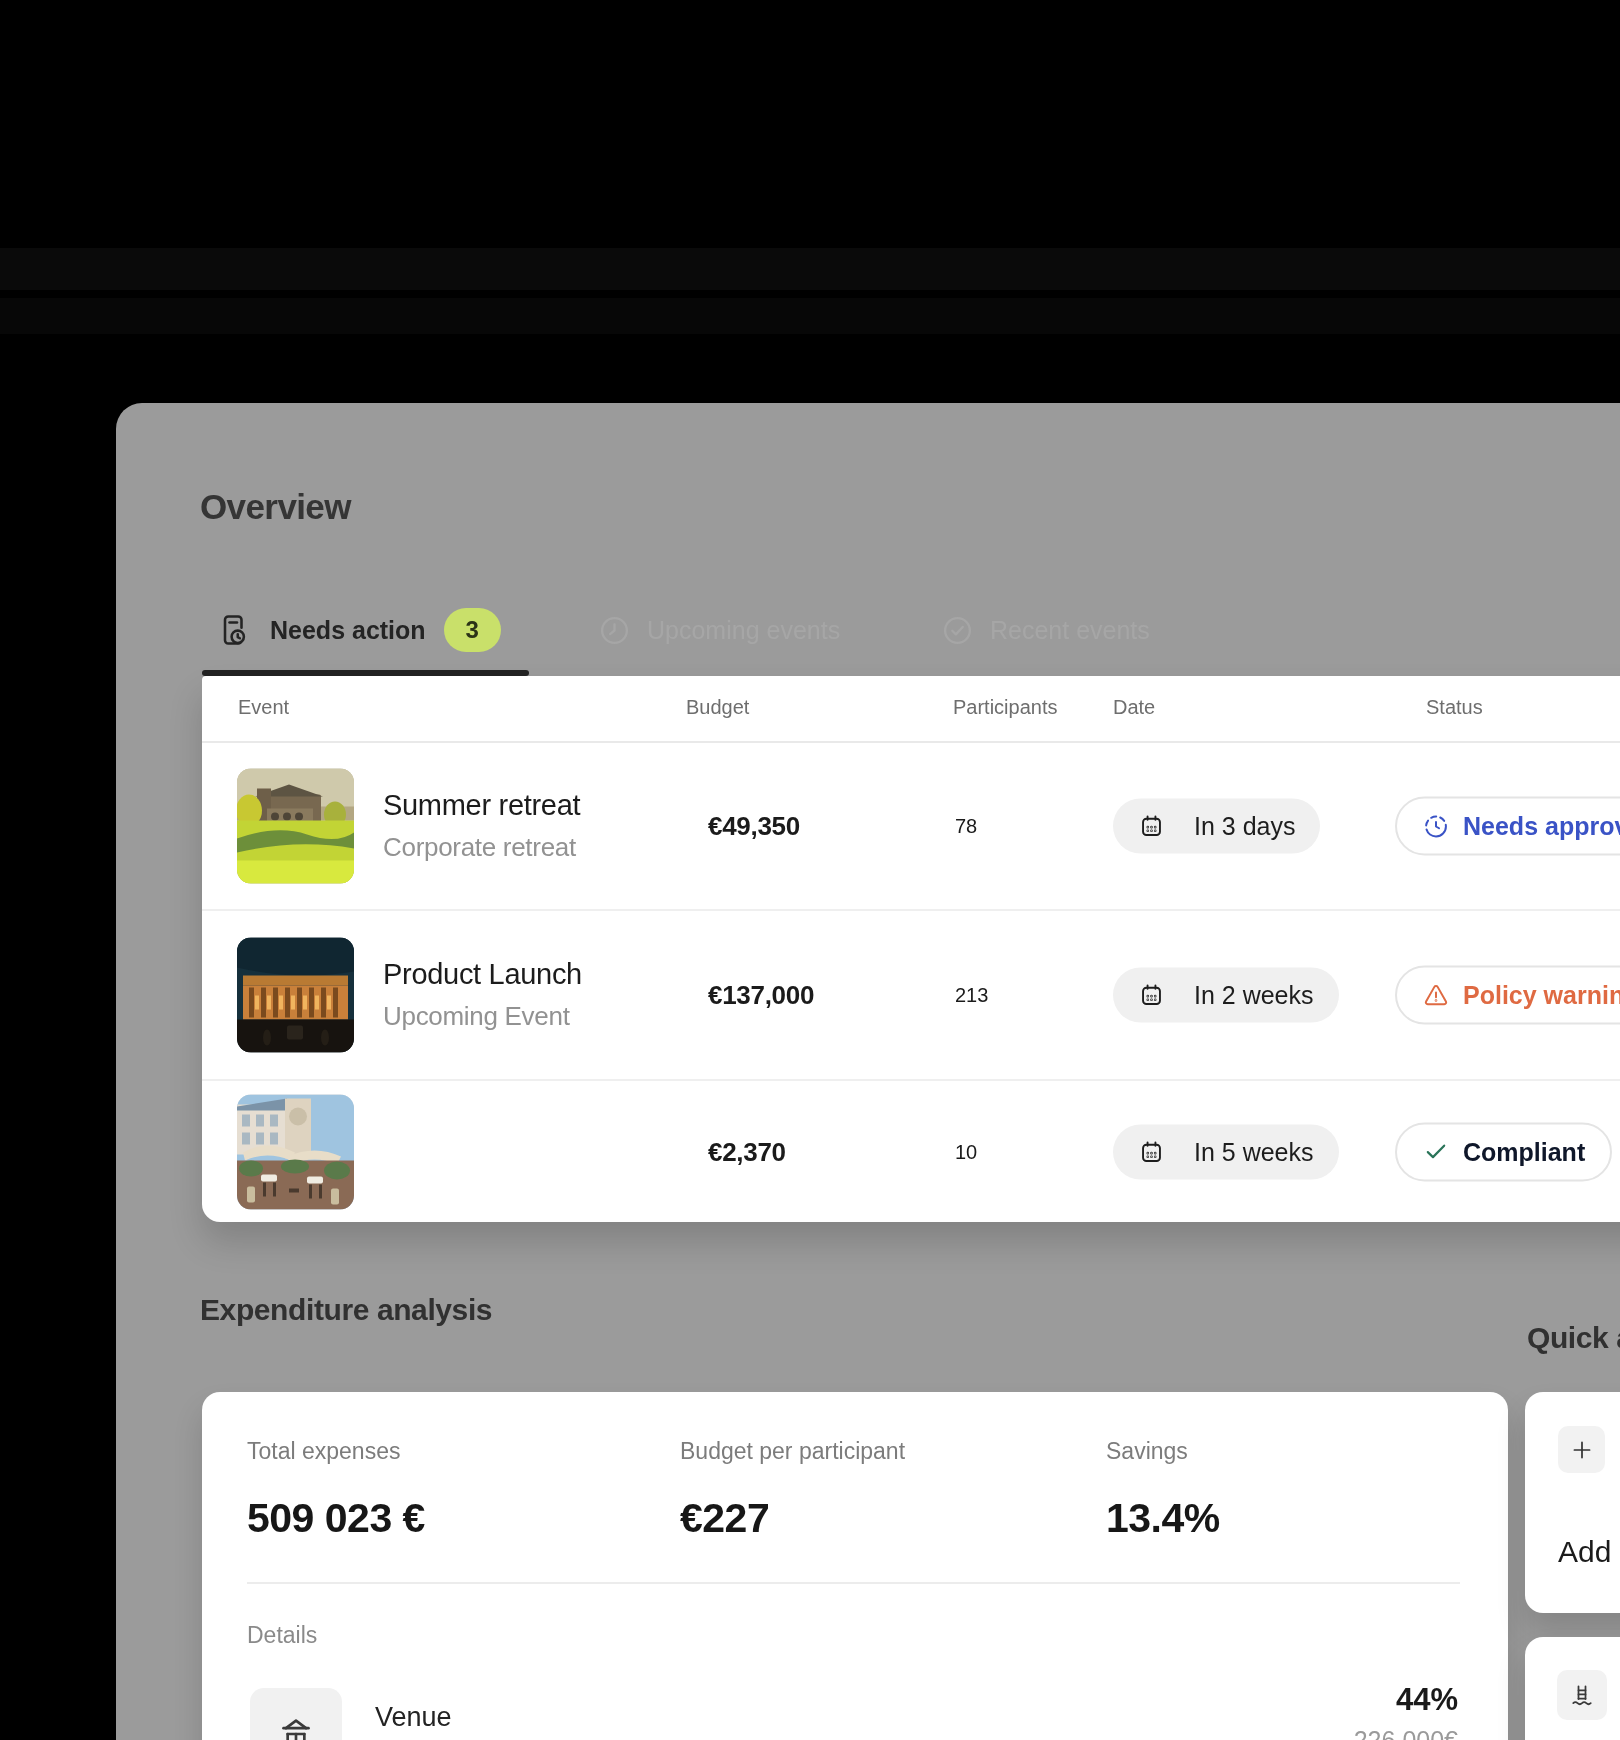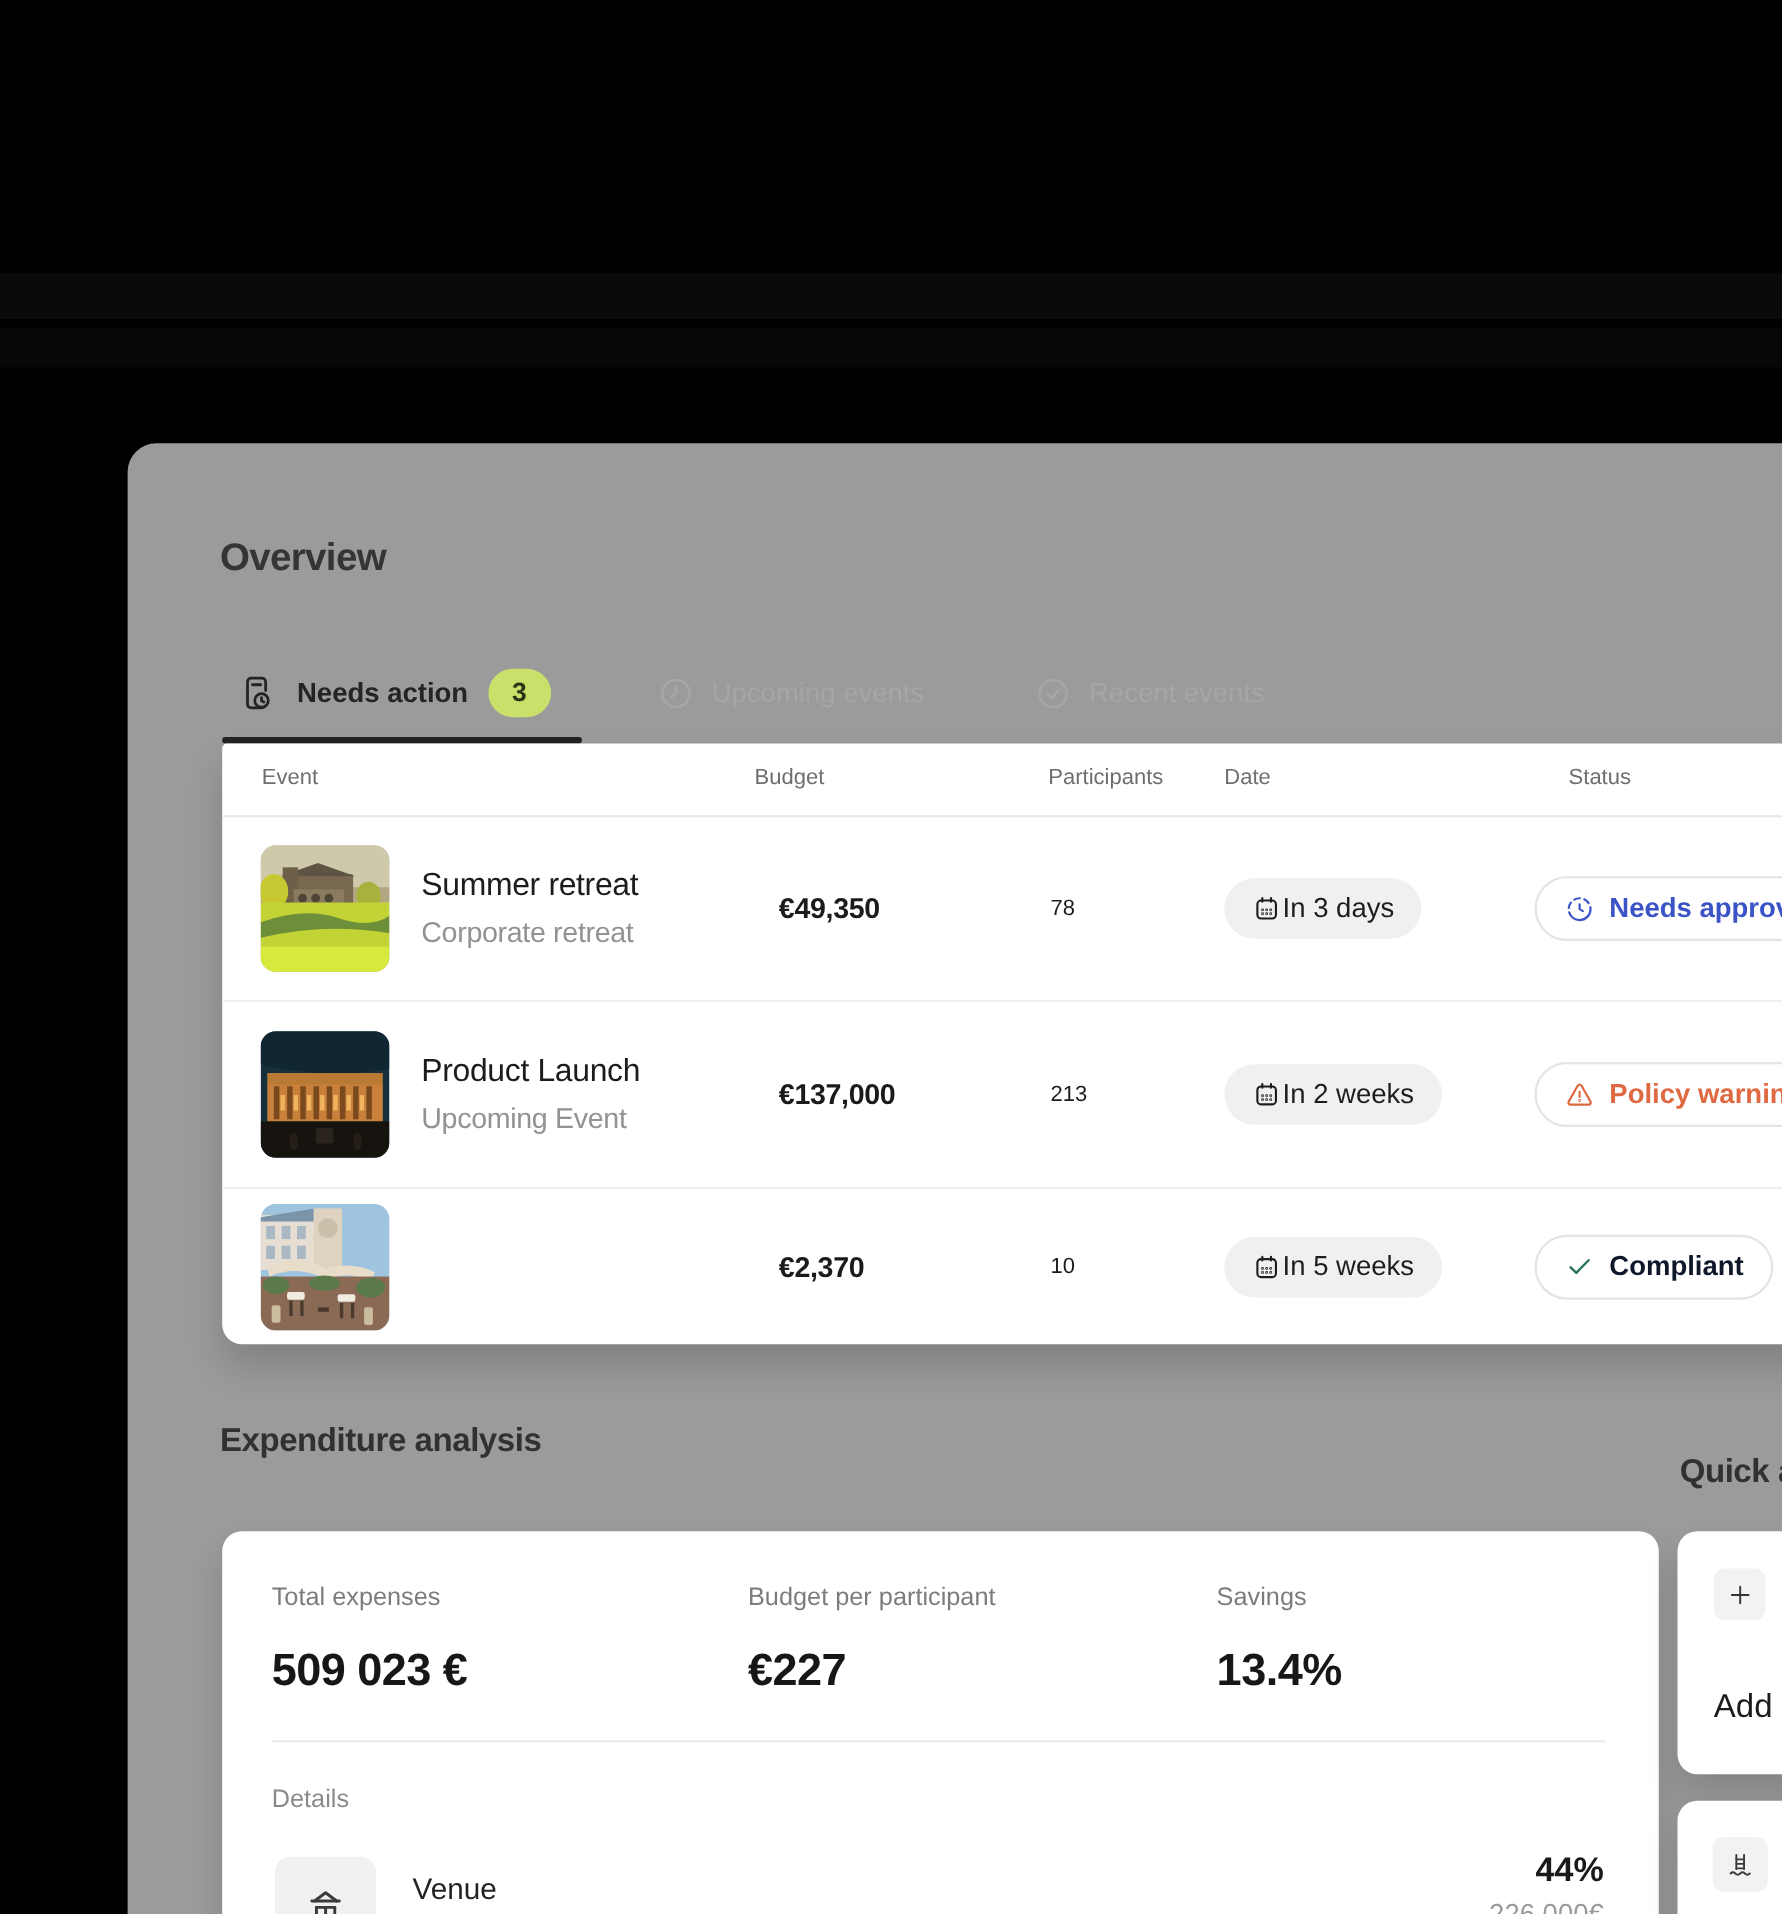--- a/index.html
+++ b/index.html
@@ -45,21 +45,21 @@
   .row3 { top:403px; height:143px; border-top:2px solid #efefef; }
   .cell { position:absolute; top:50%; transform:translateY(-50%); }
   .c-thumb { left:35px; width:117px; height:115px; border-radius:14px; overflow:hidden; background:#ddd; }
   .c-thumb svg { display:block; width:117px; height:115px; }
   .c-name { left:181px; }
   .ev-name { font-size:29px; font-weight:400; color:#1c1c1c; letter-spacing:-0.3px; }
   .ev-cat  { font-size:26px; font-weight:400; color:#929292; margin-top:10px; letter-spacing:-0.3px; }
   .c-budget { left:506px; font-size:26px; font-weight:600; color:#1b1b1b; letter-spacing:-0.3px; }
   .c-part   { left:753px; font-size:20px; color:#1b1b1b; }
   .c-date   { left:911px; }
-  .date-chip { display:inline-flex; align-items:center; gap:1px; padding:13px 25px; background:#f0f0f0;
+  .date-chip { display:inline-flex; align-items:center; gap:29px; padding:13px 25px; background:#f0f0f0;
                border-radius:999px; font-size:25px; color:#1d1d1d; white-space:nowrap; }
   .c-status { left:1193px; }
   .status-pill { display:inline-flex; align-items:center; gap:13px; padding:13px 25px; background:#fff;
                  border:2px solid #e4e4e4; border-radius:999px; font-size:25px; font-weight:600; white-space:nowrap; }
   .status--approval  { color:#3a53c6; }
   .status--warning   { color:#df6a42; }
   .status--compliant { color:#0f172a; }
 
   
   .section-heading { position:absolute; font-size:30px; font-weight:600; color:#313131;

